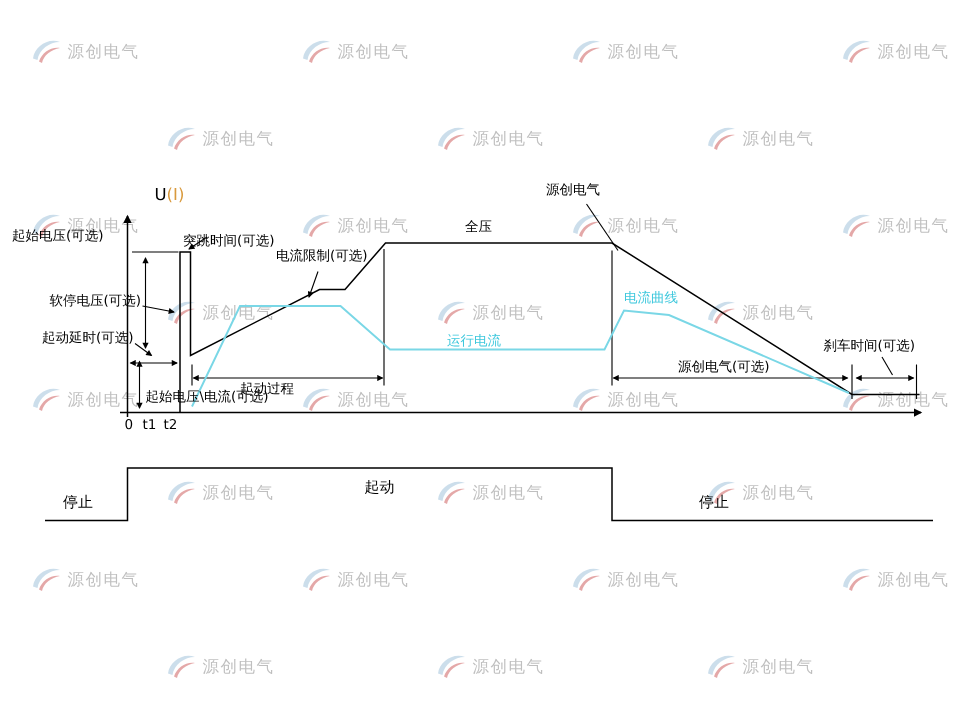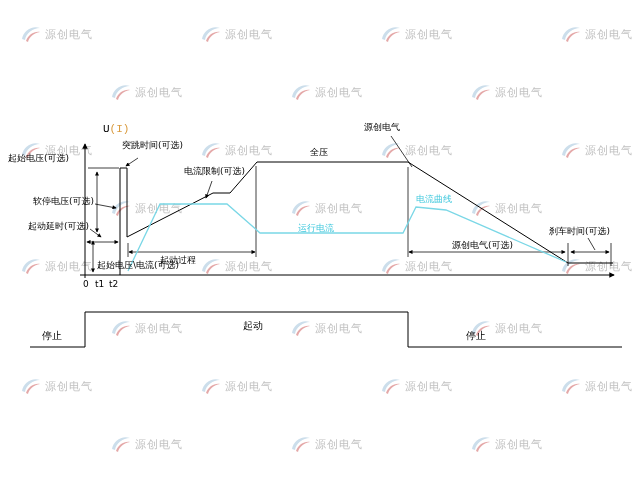--- a/index.html
+++ b/index.html
@@ -4,21 +4,21 @@
 <style>
   html,body{margin:0;padding:0;background:#fff;}
   .canvas{position:relative;width:640px;height:480px;background:#fff;overflow:hidden;
           font-family:"DejaVu Sans",sans-serif;}
   #watermarks{position:absolute;inset:0;pointer-events:none;}
   .wm{position:absolute;display:flex;align-items:center;gap:3px;opacity:.45;white-space:nowrap;}
   .wm-text{color:#737373;font-size:11px;letter-spacing:1px;font-weight:normal;}
   #diagram{position:absolute;left:0;top:0;}
   .lbl{position:absolute;font-size:9px;line-height:11px;color:#000;white-space:nowrap;}
   .cyan{color:#3fc8dd;}
-  .ylab{font-size:11px;font-family:Liberation Mono, monospace;}
+  .ylab{font-size:11px;}
   .paren{color:#d99a3d;}
   .title{position:absolute;left:0;top:432px;width:640px;text-align:center;
          font-size:20px;color:#000;letter-spacing:1px;}
 </style>
 </head>
 <body>
 
 <div class="canvas">
 
   <div id="watermarks">
@@ -269,21 +269,21 @@
         <polyline points="128,271 160,204 227,204 260,233 403,233 416,207 446,210 566,262" fill="none" stroke="#7ad7e6" stroke-width="1.3"></polyline>
         <polyline points="30,347 85,347 85,312 408,312 408,347 622,347" fill="none" stroke="#000000" stroke-width="1"></polyline>
       </g>
   </svg>
 
   <div class="lbl ylab" style="left:103px;top:124px"><span>U</span><span class="paren">(I)</span></div>
   <div class="lbl" style="left:83px;top:279px">0</div>
   <div class="lbl" style="left:95px;top:279px">t1</div>
   <div class="lbl" style="left:109px;top:279px">t2</div>
 
-  <div class="lbl" style="left:122px;top:140px">突跳时间(可选)</div>
+  <div class="lbl" style="left:122px;top:156px">突跳时间(可选)</div>
   <div class="lbl" style="left:8px;top:153px">起始电压(可选)</div>
   <div class="lbl" style="left:33px;top:196px">软停电压(可选)</div>
   <div class="lbl" style="left:28px;top:221px">起动延时(可选)</div>
   <div class="lbl" style="left:97px;top:260px">起始电压\电流(可选)</div>
   <div class="lbl" style="left:160px;top:255px">起动过程</div>
   <div class="lbl" style="left:184px;top:166px">电流限制(可选)</div>
   <div class="lbl" style="left:310px;top:147px">全压</div>
   <div class="lbl" style="left:364px;top:122px">源创电气</div>
   <div class="lbl cyan" style="left:416px;top:194px">电流曲线</div>
   <div class="lbl cyan" style="left:298px;top:223px">运行电流</div>

